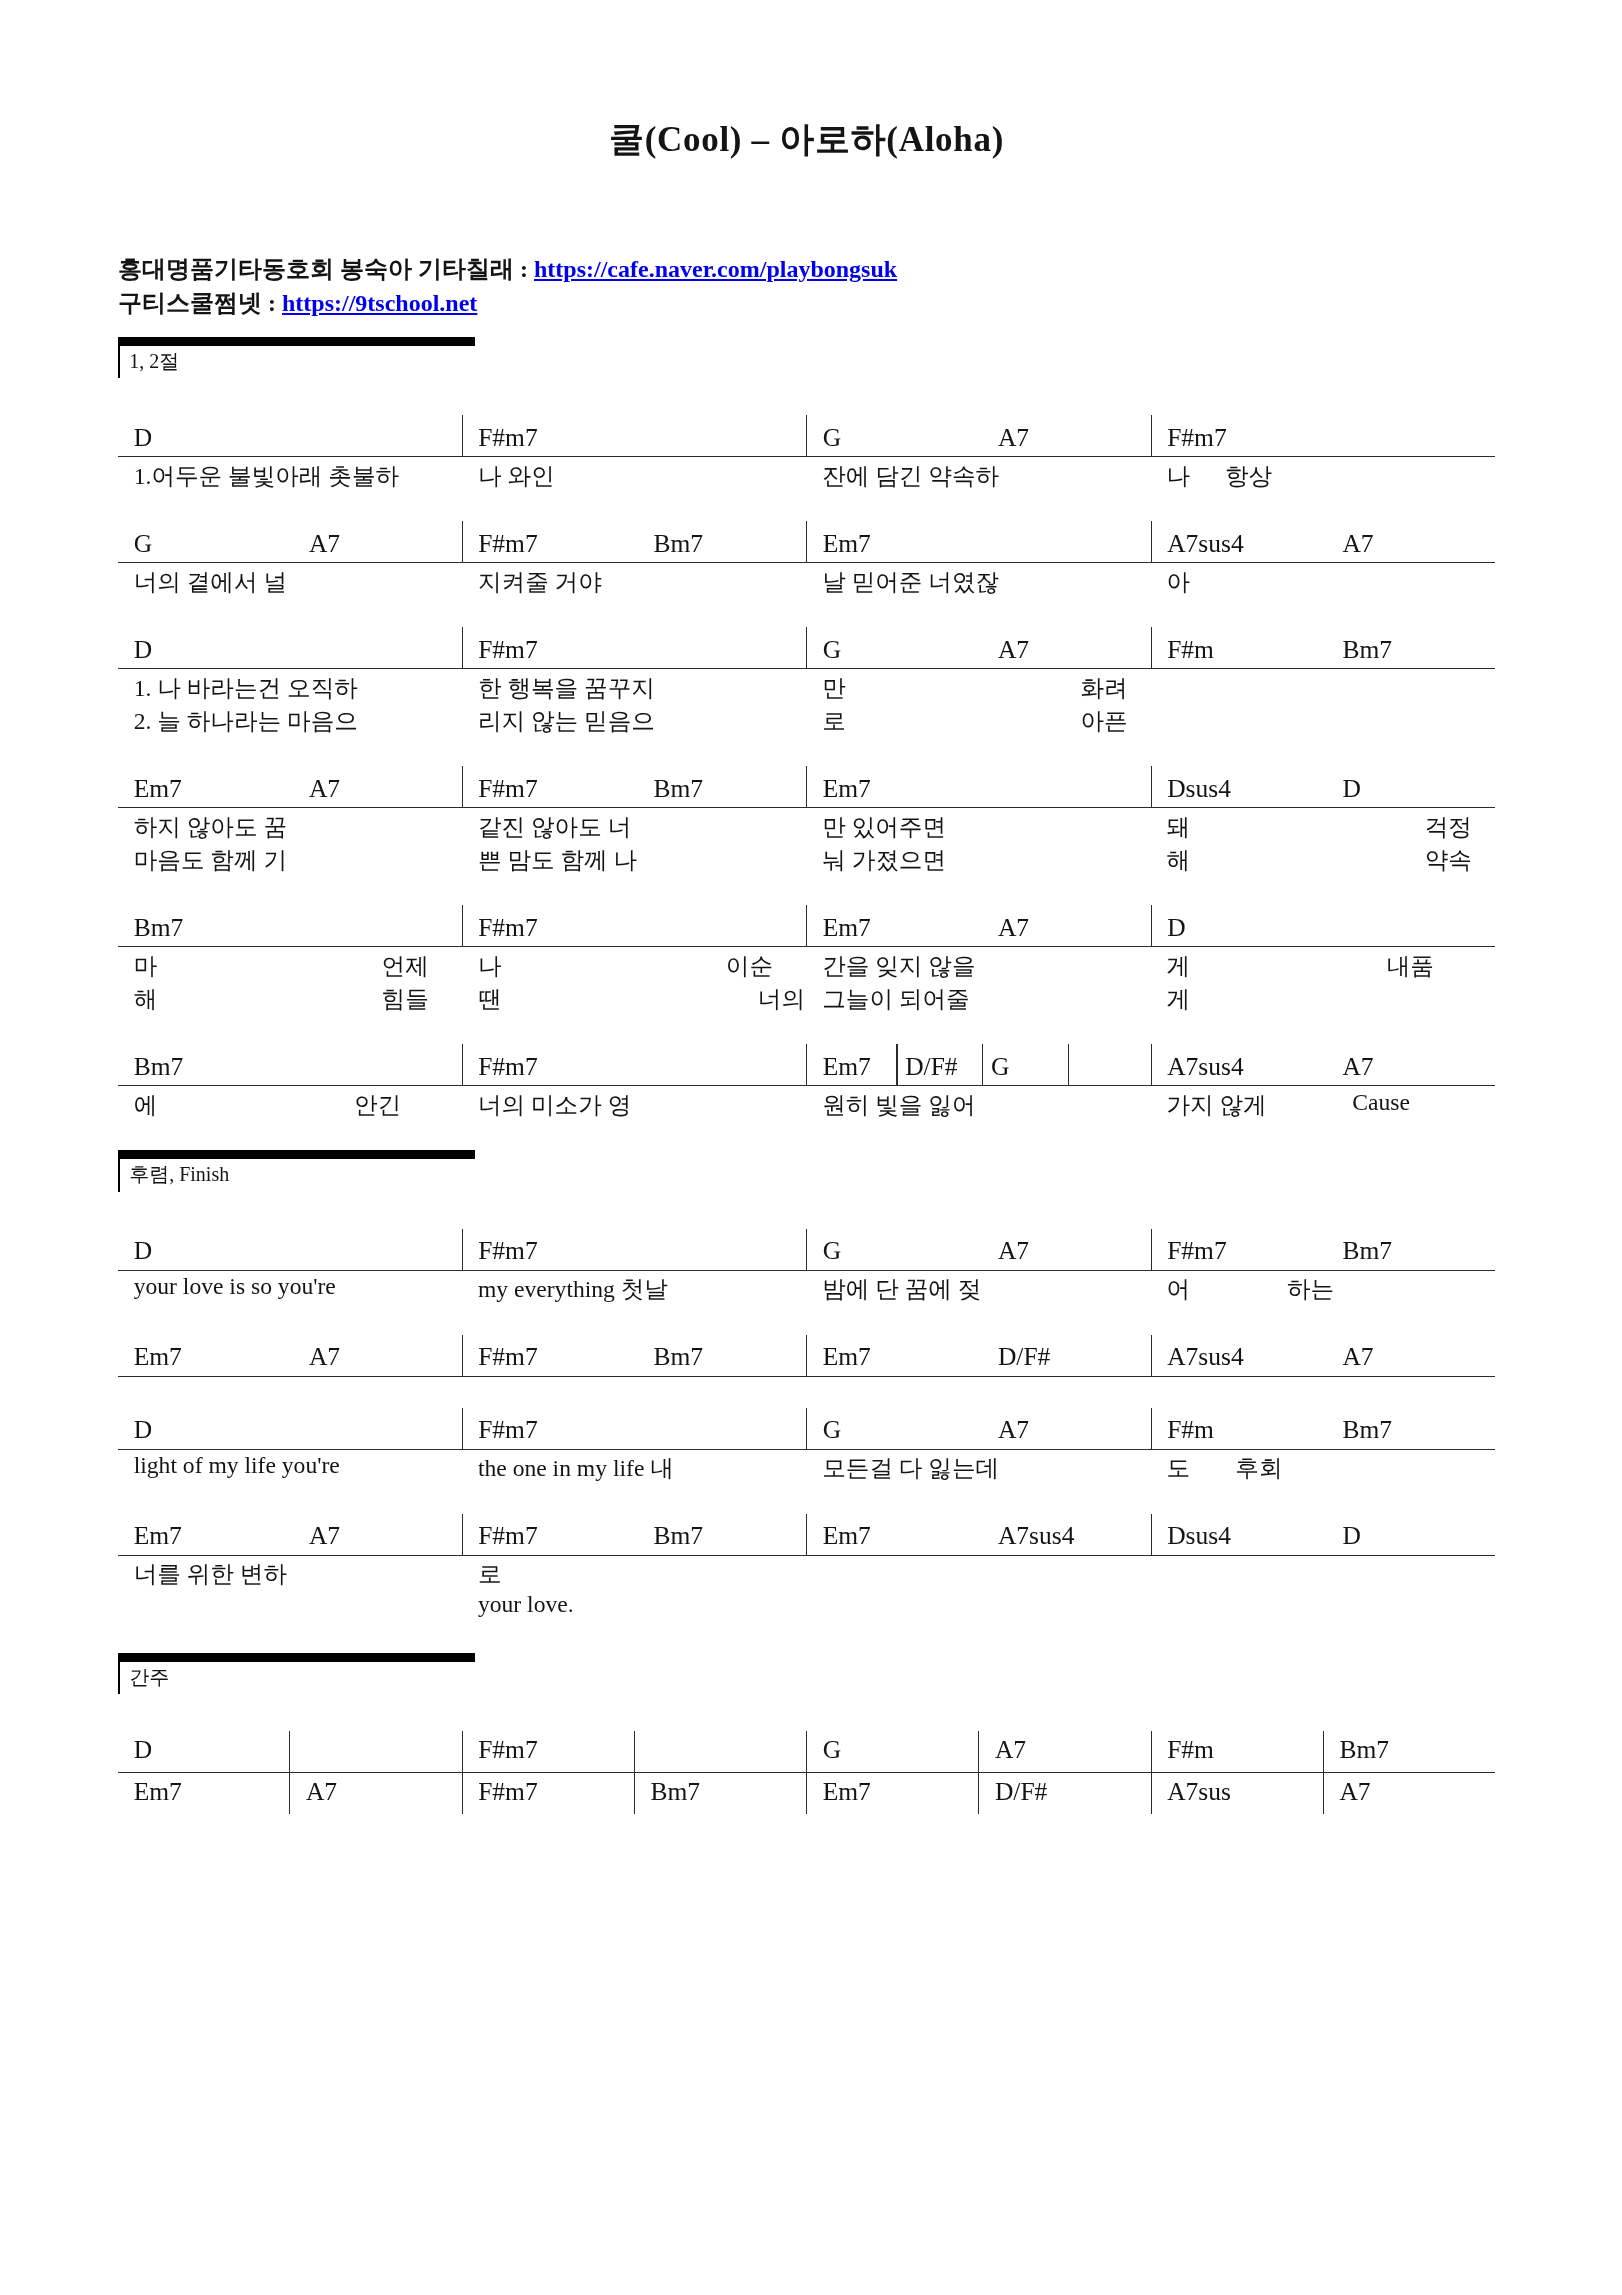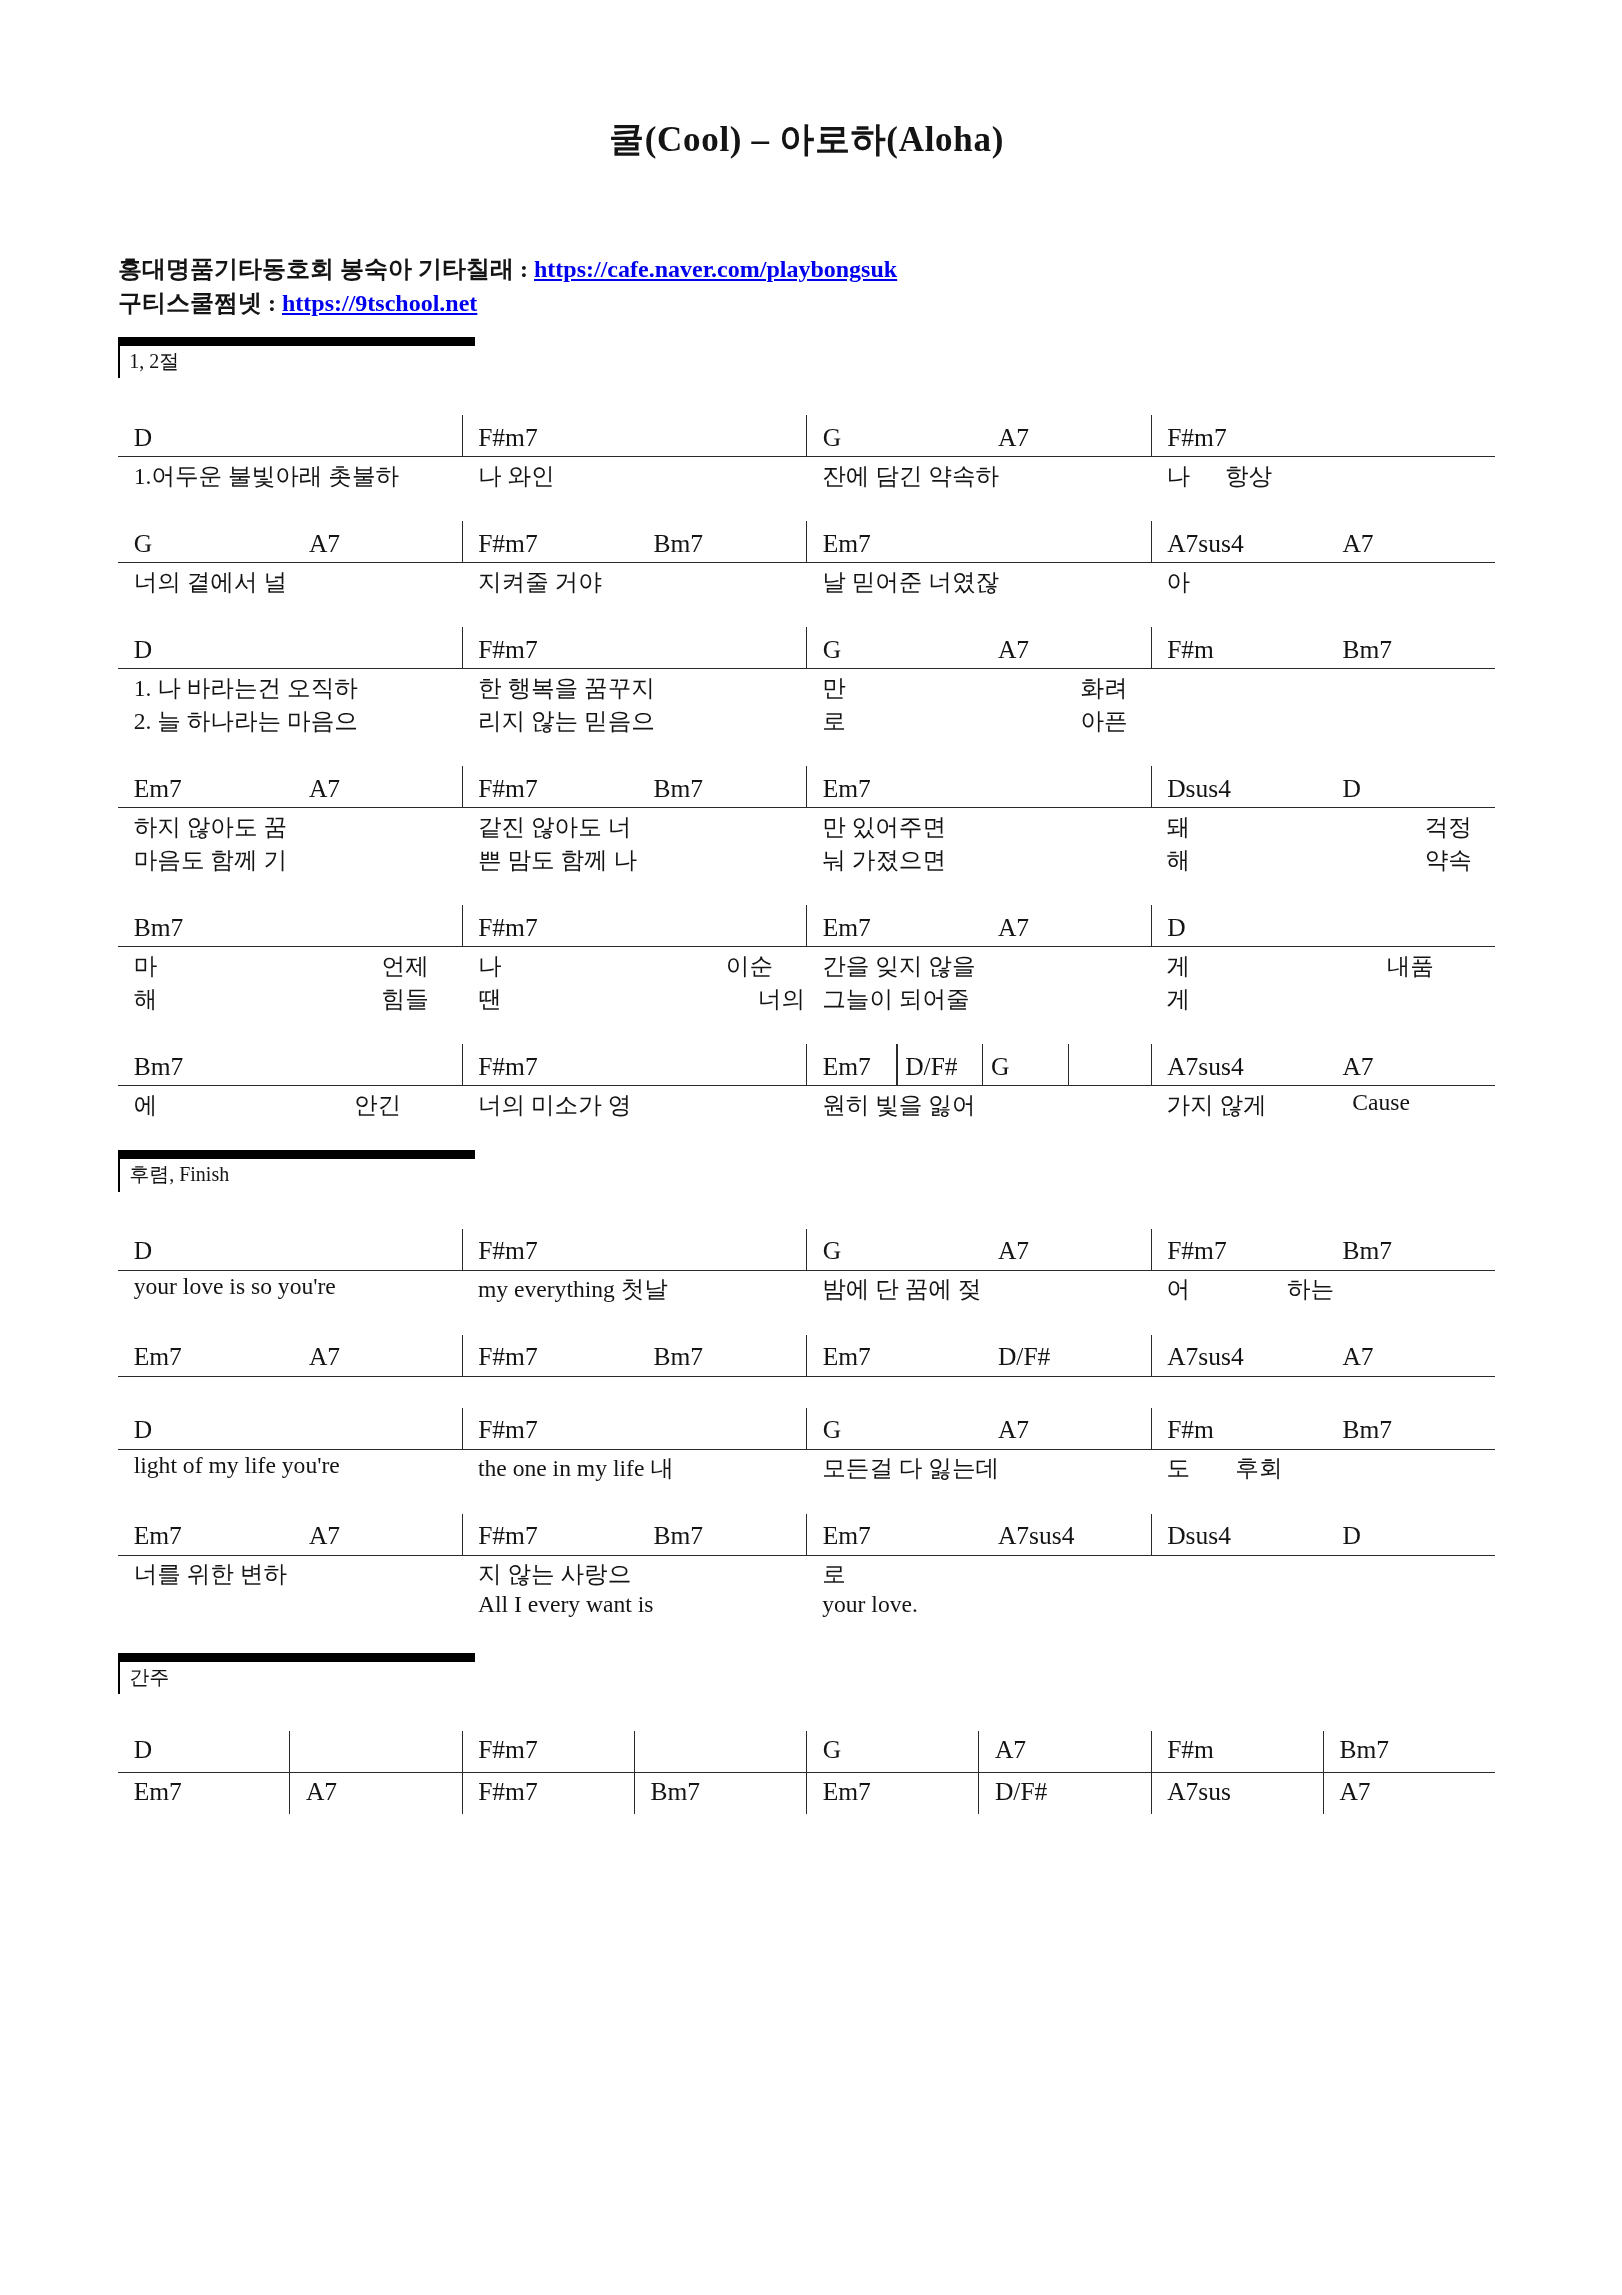--- a/index.html
+++ b/index.html
@@ -464,28 +464,20 @@
             </div>
           </div>
           <div class="lyric-area">
             <div class="lyric-cell">
               <div class="lyric-line">
                 <span class="lyric-seg" style="left: calc(0% + 15.7px);">너를 위한 변하</span>
               </div>
             </div>
             <div class="lyric-cell">
               <div class="lyric-line">
-                <span class="lyric-seg" style="left: calc(0% + 15.7px);">지 않는 사랑으</span>
-              </div>
-              <div class="lyric-line">
-                <span class="lyric-seg" style="left: calc(0% + 15.7px);">All I every want is</span>
-              </div>
-            </div>
-            <div class="lyric-cell">
-              <div class="lyric-line">
                 <span class="lyric-seg" style="left: calc(0% + 15.7px);">로</span>
               </div>
               <div class="lyric-line">
                 <span class="lyric-seg" style="left: calc(0% + 15.7px);">your love.</span>
               </div>
             </div>
           </div>
         </div>
       </div>
       <div class="section">

